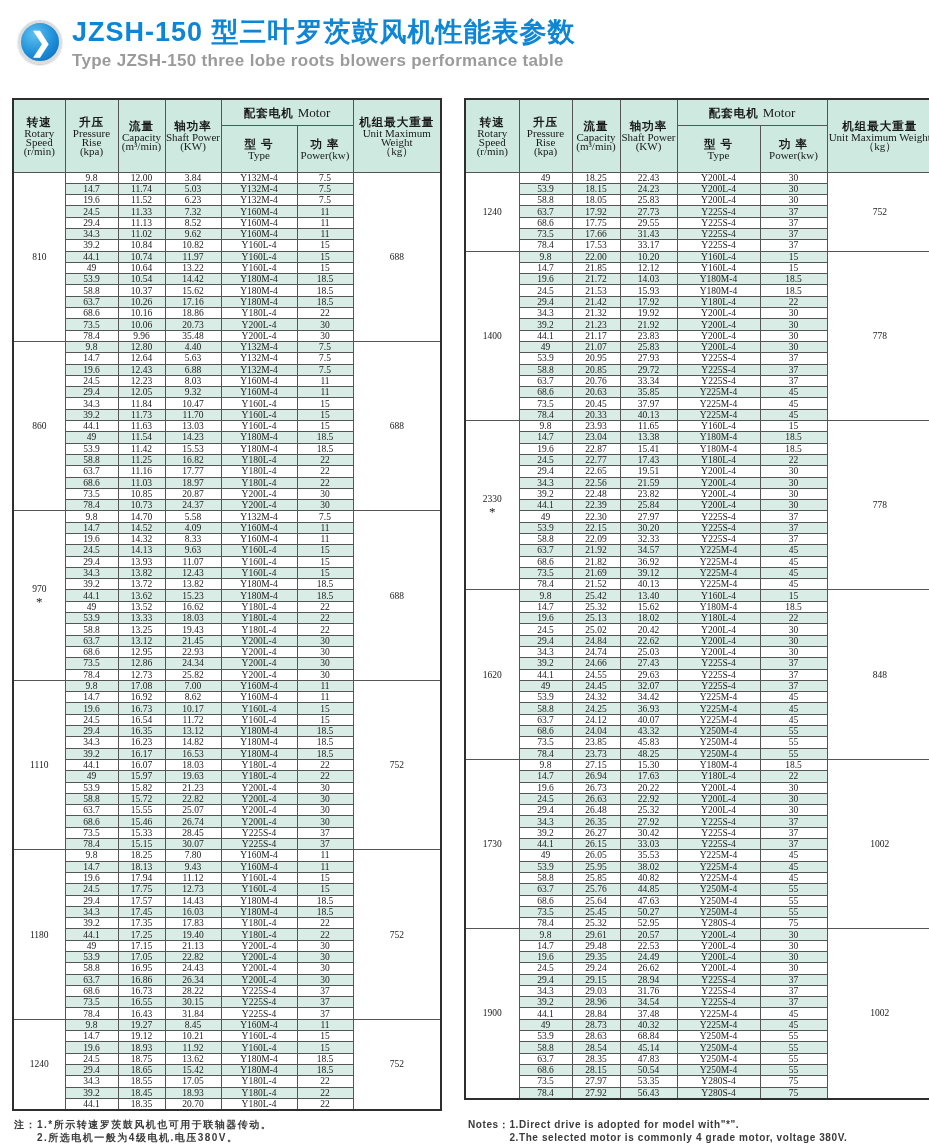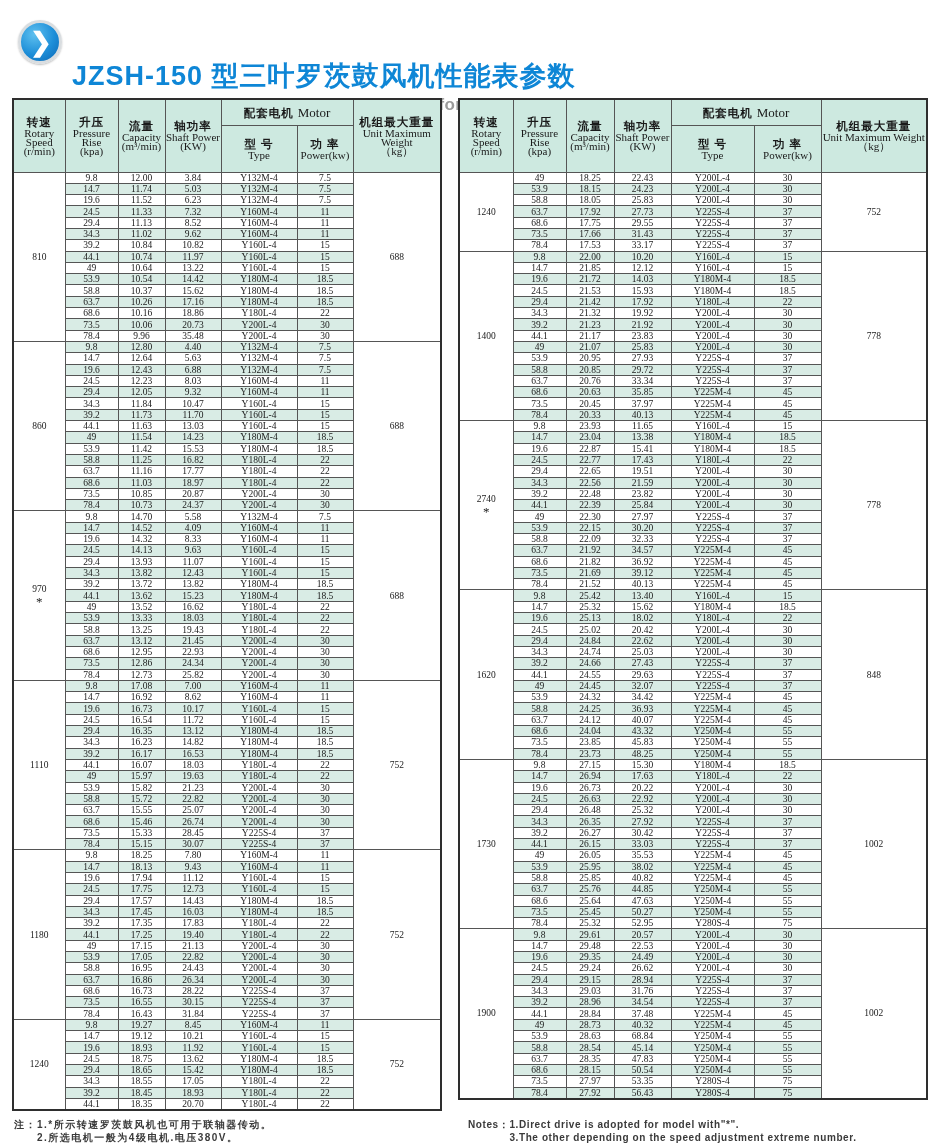--- a/index.html
+++ b/index.html
@@ -8,28 +8,28 @@
 
   
   .banner { padding:16px 0 0 18px; height:98px; }
   .banner-row { display:flex; align-items:flex-start; }
   .arrow-badge { width:44px; height:44px; border-radius:50%;
       background:radial-gradient(circle at 35% 30%, #5fc0ef 0%, #1d8ed8 55%, #0a66b4 100%);
       border:3px solid #d9dde0; display:flex; align-items:center; justify-content:center;
       box-shadow:0 1px 2px rgba(0,0,0,.25); flex:0 0 auto; margin-top:4px; }
   .arrow-badge span { color:#fff; font-family:"Liberation Sans",sans-serif; font-weight:bold;
       font-size:26px; line-height:1; transform:translateX(1px); }
-  .title-wrap { margin-left:10px;margin-top:44px; }
+  .title-wrap { margin-left:10px; }
   .main-title { font-family:"Liberation Sans","DejaVu Sans",sans-serif; font-weight:bold;
       font-size:27px; color:#0e86d6; letter-spacing:1px; line-height:1.25; }
   .sub-title { font-family:"Liberation Sans","DejaVu Sans",sans-serif; font-weight:bold;
       font-size:17px; color:#9b9b9b; letter-spacing:.3px; margin-top:1px; }
 
   
-  .tables { display:flex; padding-left:12px; gap:16px; }
+  .tables { display:flex; padding-left:12px; gap:22px; }
   table.perf { border-collapse:collapse; border:2px solid #2e2e2e; table-layout:fixed;
       height:997px; background:#fff; }
   table.perf.left  { width:428px; }
   table.perf.right { width:468px; }
   .perf th, .perf td { border:1px solid #555; text-align:center; vertical-align:middle;
       padding:0; overflow:hidden; }
   .perf thead th { background:#cde9e0; font-weight:normal; }
   .perf thead tr.hr1 th { height:26px; }
   .perf thead tr.hr2 th { height:47px; }
   .perf thead th.tall { height:60px; }
@@ -942,21 +942,21 @@
         </tr>
         <tr>
           <td class="stripe">78.4</td>
           <td class="stripe">20.33</td>
           <td class="stripe">40.13</td>
           <td class="stripe">Y225M-4</td>
           <td class="stripe">45</td>
         </tr>
         <tr>
           <td rowspan="15" class="speed-cell">
-            <div>2740</div>
+            <div>2330</div>
             <div class="star">*</div>
           </td>
           <td>9.8</td>
           <td>23.93</td>
           <td>11.65</td>
           <td>Y160L-4</td>
           <td>15</td>
           <td rowspan="15" class="weight-cell">778</td>
         </tr>
         <tr>
@@ -1395,16 +1395,17 @@
     <div class="note-items" id="notes-cn-items">
         <div>1.*所示转速罗茨鼓风机也可用于联轴器传动。</div>
         <div>2.所选电机一般为4级电机.电压380V。</div>
         <div>3.另视转速调整级数。</div>
       </div>
   </div>
   <div class="note-block en-notes">
     <div class="note-label">Notes：</div>
     <div class="note-items" id="notes-en-items">
         <div>1.Direct drive is adopted for model with"*".</div>
+        <div>2.The selected motor is commonly 4 grade motor, voltage 380V.</div>
         <div>3.The other depending on the speed adjustment extreme number.</div>
       </div>
   </div>
 </div>
 
 </body></html>

